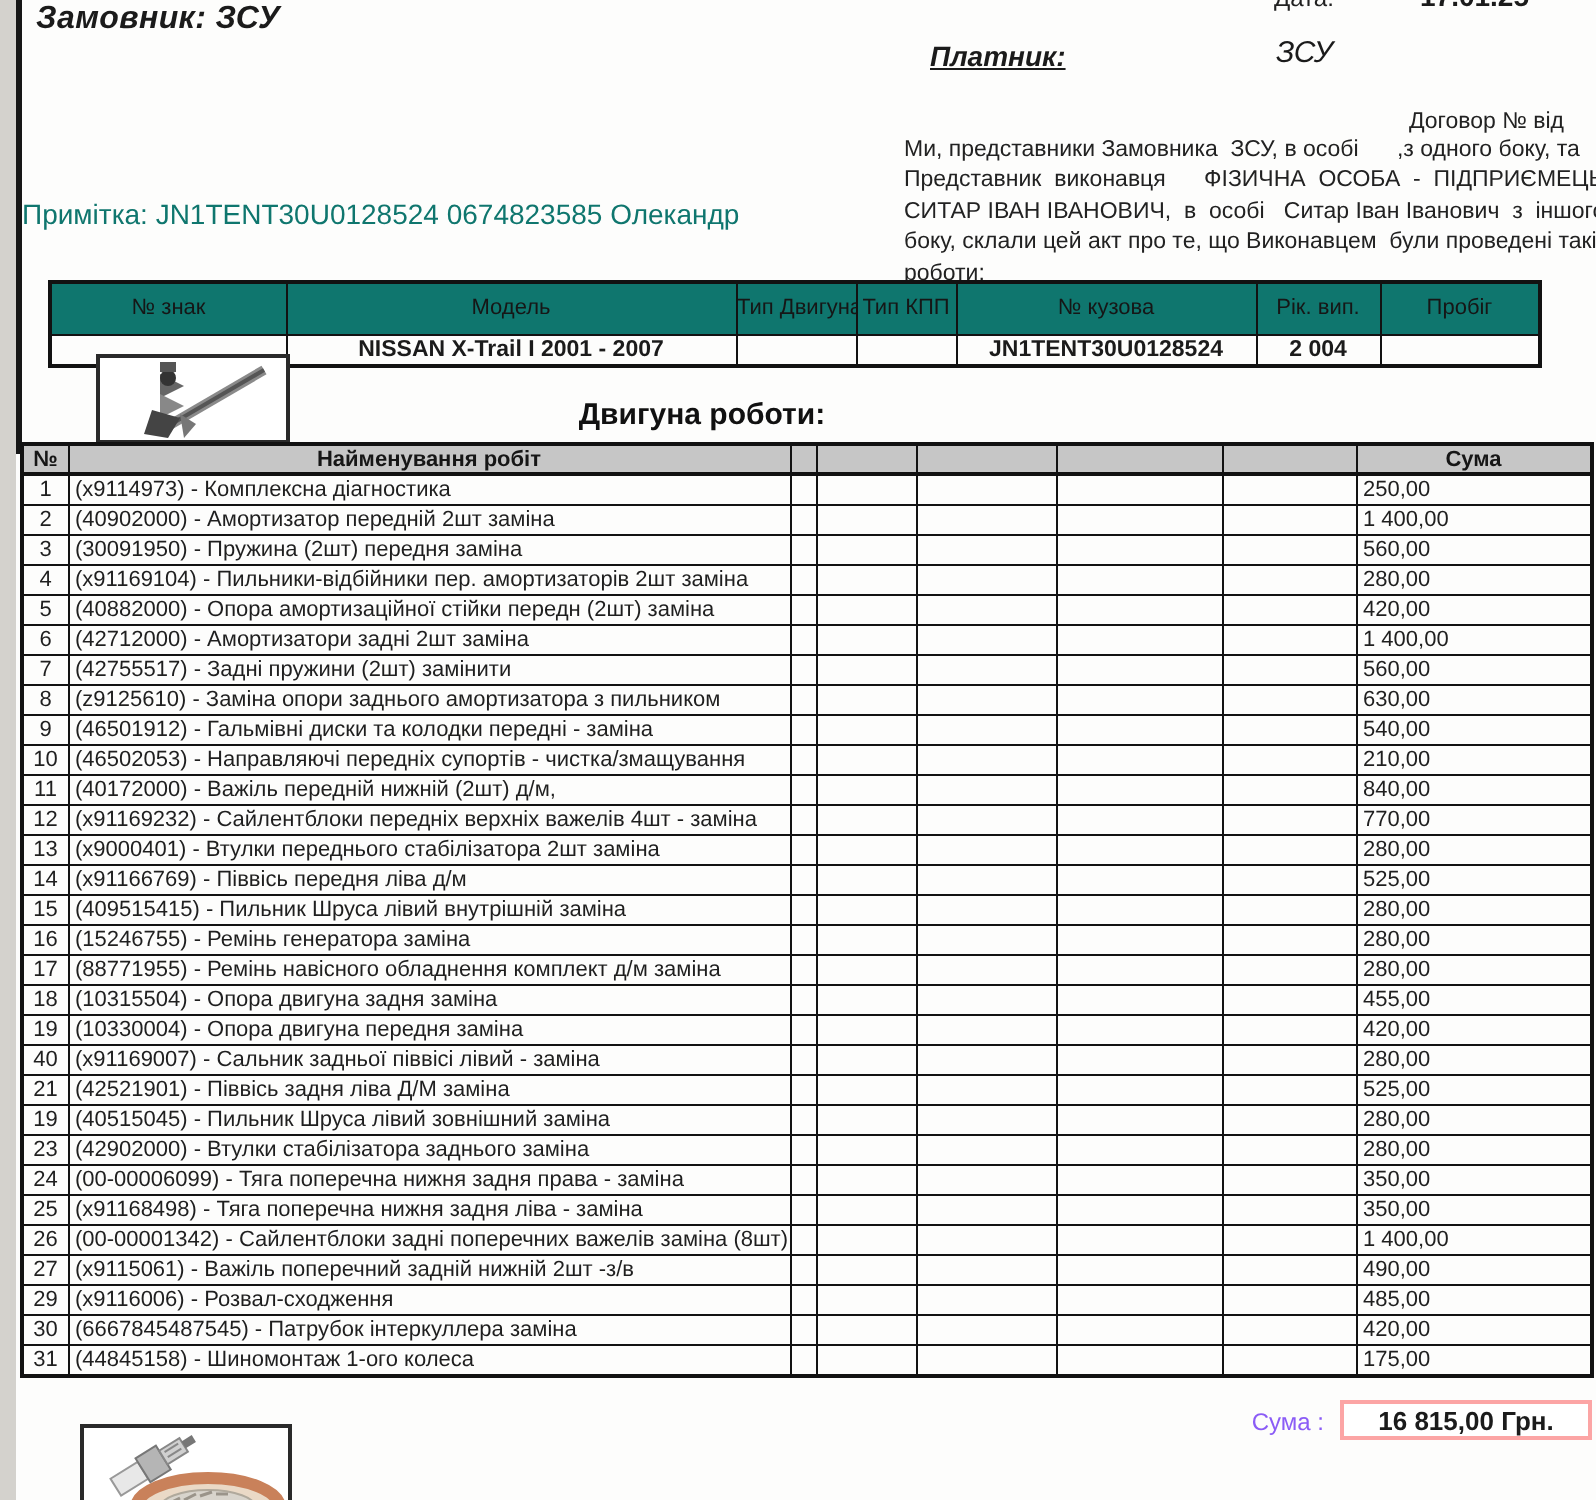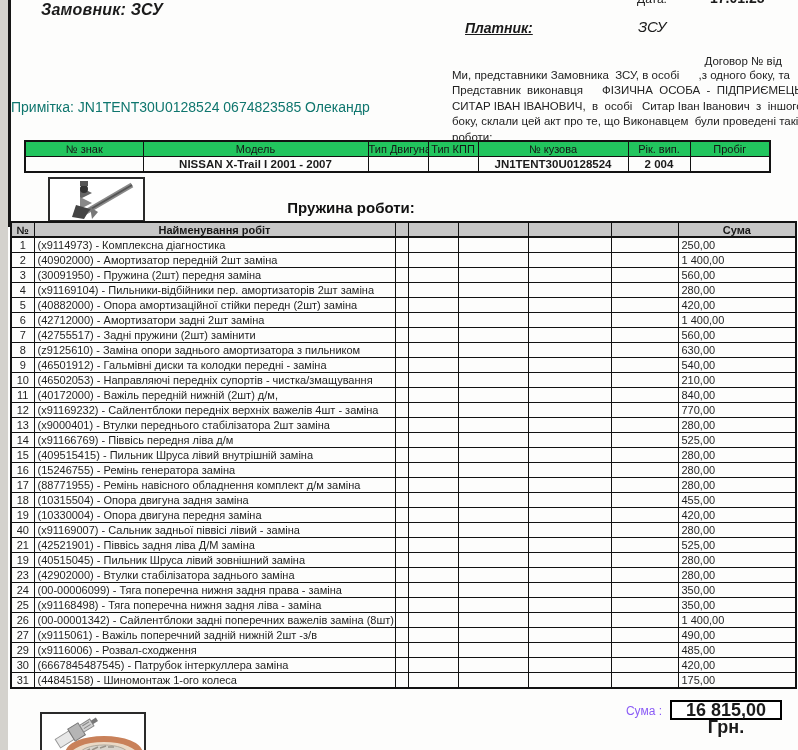--- a/index.html
+++ b/index.html
@@ -3,50 +3,50 @@
 <meta charset="utf-8">
 <style>
   * { margin:0; padding:0; box-sizing:border-box; }
   html,body { background:#ffffff; }
   body { width:798px; height:750px; font-family:"Liberation Sans", sans-serif; color:#1b1b1b; position:relative; overflow:hidden; }
   #doc { position:absolute; left:0; top:0; width:798px; height:750px; background:#fdfdfc; overflow:hidden; }
 
   .left-strip { position:absolute; left:0; top:0; width:8px; height:750px; background:#d4d2cd; }
   .left-line  { position:absolute; left:8px; top:0; width:3px; height:227px; background:#161616; }
 
-  .customer   { position:absolute; left:18px; top:1px; font-size:16px; font-weight:bold; font-style:italic; letter-spacing:.2px;margin-left:23px; }
+  .customer   { position:absolute; left:18px; top:1px; font-size:16px; font-weight:bold; font-style:italic; letter-spacing:.2px; }
   .date-label { position:absolute; left:637px; top:-8px; font-size:12px; color:#222; }
   .date-value { position:absolute; left:710px; top:-10px; font-size:14px; font-weight:bold; }
   .payer-label{ position:absolute; left:465px; top:20px; font-size:14px; font-weight:bold; font-style:italic; text-decoration:underline; }
   .payer-value{ position:absolute; left:638px; top:18px; font-size:15px; font-style:italic; }
   .contract   { position:absolute; right:16px; top:55px; font-size:11.5px; color:#222; }
   .agreement  { position:absolute; left:452px; top:68px; font-size:11.5px; line-height:15.4px; color:#222; }
   .agreement .agr-line { white-space:pre; }
   .note       { position:absolute; left:11px; top:99px; font-size:14px; color:#0f766e; }
 
   table { border-collapse:collapse; table-layout:fixed; }
   th, td { border:1px solid #121212; overflow:hidden; white-space:nowrap; }
 
   .vehicle-table { position:absolute; left:24px; top:140px; width:745px; font-size:11px; border:2px solid #121212; }
-  .vehicle-table th { height:15px; background:#22c55e; font-weight:normal; text-align:center; color:#161616; }
+  .vehicle-table th { height:26px; background:#0f766e; font-weight:normal; text-align:center; color:#161616; }
   .vehicle-table td { height:16px; text-align:center; font-weight:bold; font-size:11.5px;margin-top:24px; }
 
   .tool-box { position:absolute; left:48px; top:177px; width:97px; height:45px; border:2px solid #2a2a2a; background:#fff; }
   .works-title { position:absolute; left:0; top:199px; width:702px; text-align:center; font-weight:bold; font-size:15px; color:#111; }
 
   .works-table { position:absolute; left:10px; top:221px; width:785px; font-size:11px; border:2px solid #121212; }
   .works-table th { height:15px; background:#c6c6c6; font-weight:bold; text-align:center; color:#161616; border-bottom:2px solid #121212; }
   .works-table td { height:14px; line-height:14px; padding:0 3px; color:#1f1f1f; }
   .works-table td.c-num  { text-align:center; padding:0; }
   .works-table td.c-name { text-align:left; }
   .works-table td.c-sum  { text-align:left; }
 
   .total-label { position:absolute; left:500px; top:704px; width:162px; text-align:right; font-size:12px; color:#8b5cf6; }
-  .total-box   { position:absolute; left:670px; top:700px; width:112px; height:20px; border:2px solid #000000; background:#fff;
-                 font-weight:bold; font-size:18px; text-align:center; line-height:17px; }
+  .total-box   { position:absolute; left:670px; top:700px; width:126px; height:20px; border:2px solid #fca5a5; background:#fff;
+                 font-weight:bold; font-size:13px; text-align:center; line-height:17px; }
 
   .bottom-box { position:absolute; left:40px; top:712px; width:106px; height:60px; border:2px solid #2a2a2a; background:#fff; }
 </style>
 </head>
 <body>
 
 <div id="doc">
 
   <div class="left-strip"></div>
   <div class="left-line"></div>
@@ -111,21 +111,21 @@
       <line x1="34" y1="34" x2="82" y2="6" stroke="#555" stroke-width="2"></line>
       <polygon points="30,8 42,14 30,20" fill="#666"></polygon>
       <polygon points="30,18 42,24 30,30" fill="#888"></polygon>
       <polygon points="26,26 40,30 34,40 22,38" fill="#444"></polygon>
       <circle cx="34" cy="10" r="4" fill="#333"></circle>
       <rect x="30" y="2" width="8" height="5" fill="#555"></rect>
       <polygon points="40,28 48,33 42,40" fill="#777"></polygon>
     </svg>
   </div>
 
-  <div class="works-title">Пружина роботи:</div>
+  <div class="works-title">Двигуна роботи:</div>
 
   <table class="works-table">
     <colgroup>
       <col style="width:23px">
         <col style="width:361px">
         <col style="width:13px">
         <col style="width:50px">
       <col style="width:70px">
         <col style="width:83px">
         <col style="width:67px">

